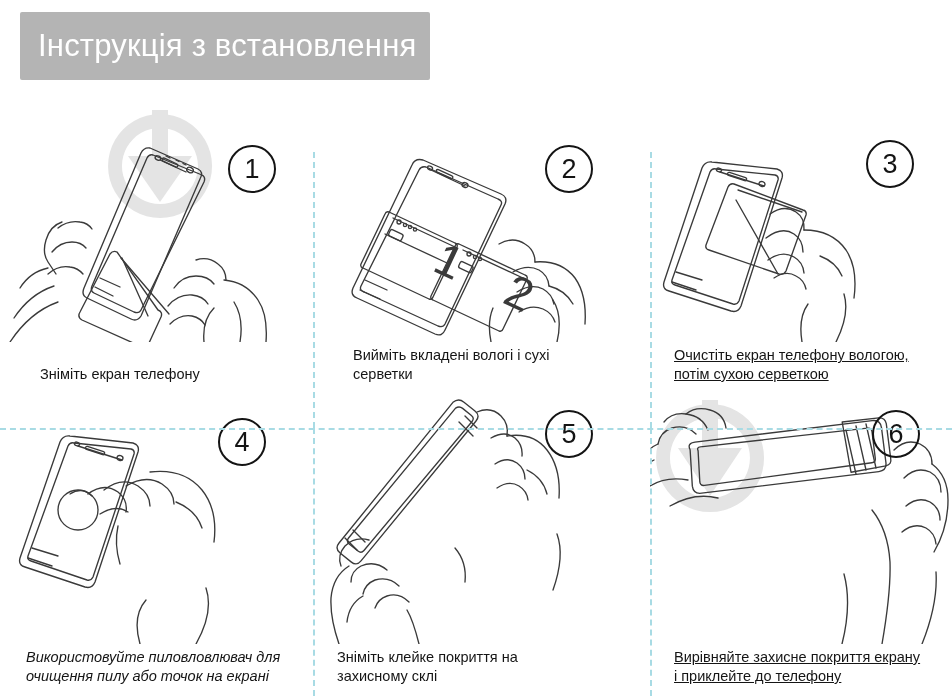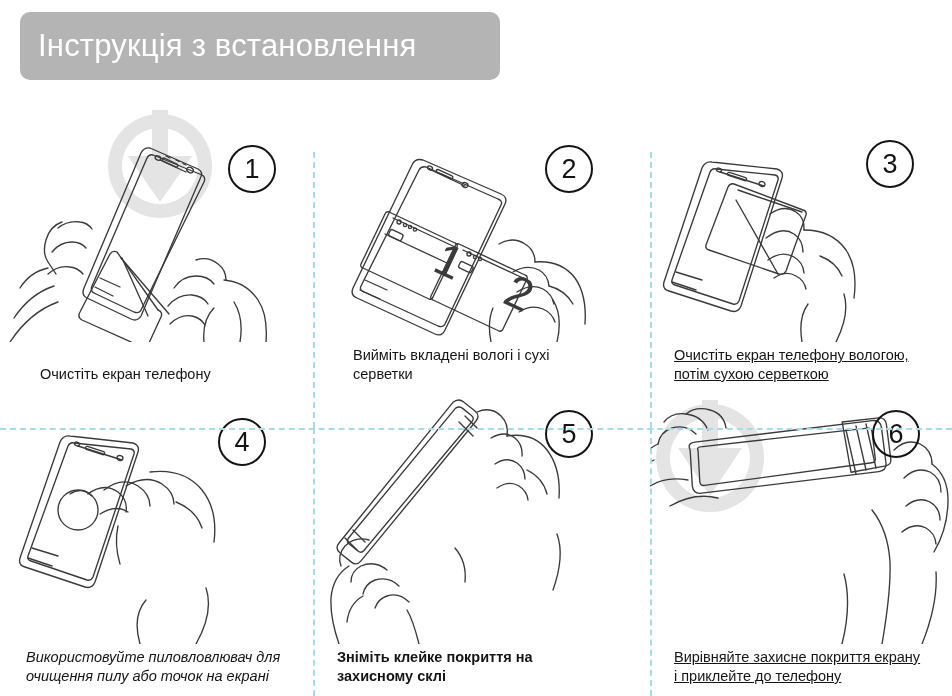--- a/index.html
+++ b/index.html
@@ -14,24 +14,24 @@
     overflow: hidden;
     font-family: "Liberation Sans", sans-serif;
     color: #1a1a1a;
   }
 
   
   #title-banner {
     position: absolute;
     left: 20px;
     top: 12px;
-    width: 480px;
+    width: 410px;
     height: 68px;
     background: #b4b4b4;
-    border-radius: 10px;
+    border-radius: 2px;
     display: flex;
     align-items: center;
     box-sizing: border-box;
     padding-left: 18px;
   }
   #title-text {
     color: #ffffff;
     font-size: 31px;
     letter-spacing: 0.2px;
     white-space: nowrap;
@@ -99,21 +99,21 @@
     font-size: 14.5px;
     line-height: 19px;
     color: #151515;
     white-space: pre-line;
   }
   .col-1 .caption { left: 40px; right: 14px; }
   .col-2 .caption { left: 40px; right: 14px; margin-top: 35px; }
   .col-3 .caption { left: 24px; right: 10px; text-decoration: underline; }
 
   .row-bottom .col-1 .caption { left: 26px; font-style: italic; }
-  .row-bottom .col-2 .caption { left: 24px; font-weight: bold; }
+  .row-bottom .col-2 .caption { left: 24px; }
   .row-bottom .col-3 .caption { left: 24px; }
 
   
   .divider-h {
     position: absolute;
     left: 0;
     width: 952px;
     height: 0;
     border-top: 2px dashed #a8dbe4;
   }
@@ -171,21 +171,21 @@
             <path d="M170 232 q10 -10 22 -8 q9 2 13 9"></path>
             <path d="M224 188 q22 2 34 20 q10 15 8 42"></path>
             <path d="M204 250 q-2 -22 10 -34"></path>
             <path d="M240 250 q4 -24 -6 -40"></path>
           </g>
         </svg>
       </div>
       <div class="step-number" style="left:228px; top:53px;">
         <span>1</span>
       </div>
-      <div class="caption">Очистіть екран телефону</div>
+      <div class="caption">Зніміть екран телефону</div>
     </div>
 
     <div class="step-cell col-2">
       <div class="illustration">
         <svg viewBox="0 0 337 250" xmlns="http://www.w3.org/2000/svg">
           <g fill="none" stroke="#3a3a3a" stroke-width="1.35" stroke-linejoin="round" stroke-linecap="round">
 
             <path d="M110 68 q-8 -2 -11 5 L40 196 q-3 7 4 10 l78 36 q7 3 10 -4 L192 112 q3 -7 -4 -10 z"></path>
             <path d="M113 75 q-5 -1 -7 3 L48 194 q-2 4 3 6 l74 34 q5 2 7 -2 L188 113 q2 -4 -3 -6 z"></path>
 

